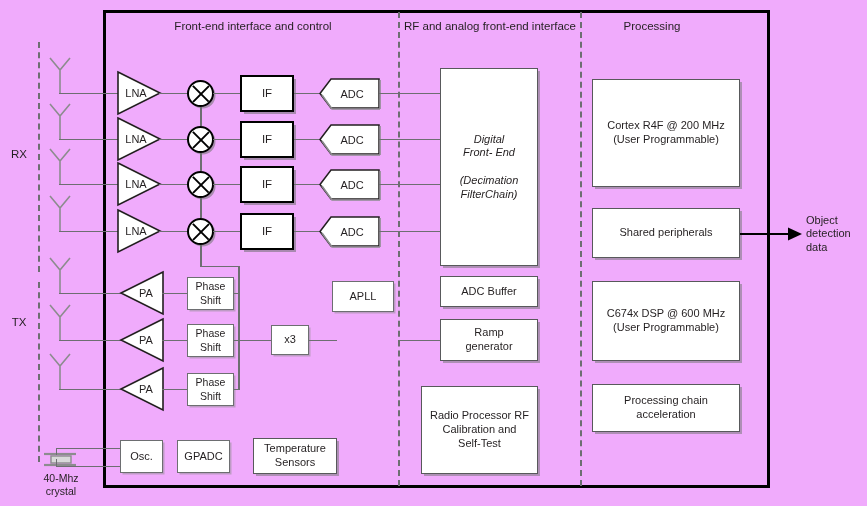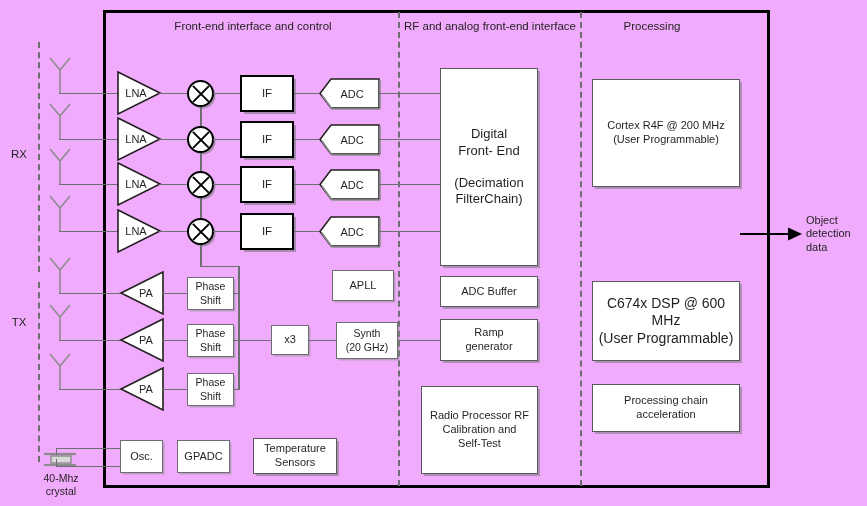--- a/index.html
+++ b/index.html
@@ -265,26 +265,24 @@
 
   <div class="abs wire-h" style="left:234px;top:293px;width:6px;"></div>
   <div class="abs wire-h" style="left:234px;top:340px;width:38px;"></div>
   <div class="abs wire-h" style="left:234px;top:389px;width:6px;"></div>
 
   <div class="abs wire-v" style="left:238px;top:266px;width:1.6px;height:124px;"></div>
 
   <div class="abs box-thin" style="left:271px;top:325px;width:38px;height:30px;font-size:11px;">x3</div>
   <div class="abs wire-h" style="left:309px;top:340px;width:28px;"></div>
 
-  <div class="abs box-thin" style="left:336px;top:322px;width:62px;height:37px;font-size:10.5px;">Synth
-(20 GHz)</div>
 
   <div class="abs wire-h" style="left:398px;top:340px;width:43px;"></div>
 
-  <div class="abs box-thin" style="left:332px;top:270px;width:62px;height:31px;font-size:11px;">APLL</div>
+  <div class="abs box-thin" style="left:332px;top:281px;width:62px;height:31px;font-size:11px;">APLL</div>
 
   <div class="svgwrap" style="left:42px;top:448px;">
     <svg width="40" height="22" viewBox="0 0 40 22">
       <line x1="2" y1="6" x2="34" y2="6" stroke="#8c8c8e" stroke-width="2.2"></line>
       <rect x="9" y="8" width="20" height="7" fill="#d9d9da" stroke="#8c8c8e" stroke-width="1.4"></rect>
       <line x1="2" y1="17" x2="34" y2="17" stroke="#8c8c8e" stroke-width="2.2"></line>
     </svg>
   </div>
   <div class="abs wire-h" style="left:56px;top:448px;width:65px;"></div>
   <div class="abs wire-h" style="left:56px;top:466px;width:65px;"></div>
@@ -293,40 +291,41 @@
 
   <div class="txt" style="left:24px;top:472px;width:74px;height:32px;font-size:10.5px;white-space:pre-line;align-items:flex-start;">40-Mhz
 crystal</div>
 
   <div class="abs box-thin" style="left:120px;top:440px;width:43px;height:33px;font-size:11px;">Osc.</div>
 
   <div class="abs box-thin" style="left:177px;top:440px;width:53px;height:33px;font-size:11px;">GPADC</div>
   <div class="abs box" style="left:253px;top:438px;width:84px;height:36px;font-size:11px;">Temperature
 Sensors</div>
 
-  <div class="abs box" style="left:440px;top:68px;width:98px;height:198px;font-size:13px;">Digital
+  <div class="abs box" style="left:440px;top:68px;width:98px;height:198px;font-size:11px;font-style:italic;">Digital
 Front- End
 
 (Decimation
 FilterChain)</div>
 
   <div class="abs box" style="left:440px;top:276px;width:98px;height:31px;font-size:11px;">ADC Buffer</div>
 
   <div class="abs box" style="left:440px;top:319px;width:98px;height:42px;font-size:11px;">Ramp
 generator</div>
 
   <div class="abs box" style="left:421px;top:386px;width:117px;height:88px;font-size:11px;">Radio Processor RF
 Calibration and
 Self-Test</div>
 
   <div class="abs box" style="left:592px;top:79px;width:148px;height:108px;font-size:11px;">Cortex R4F @ 200 MHz
 (User Programmable)</div>
 
-
-  <div class="abs box" style="left:592px;top:281px;width:148px;height:80px;font-size:14px;">C674x DSP @ 600 MHz
+  <div class="abs box" style="left:592px;top:208px;width:148px;height:50px;font-size:11px;">Shared peripherals</div>
+
+  <div class="abs box" style="left:592px;top:281px;width:148px;height:80px;font-size:11px;">C674x DSP @ 600 MHz
 (User Programmable)</div>
 
   <div class="abs box" style="left:592px;top:384px;width:148px;height:48px;font-size:11px;">Processing chain
 acceleration</div>
 
   <div class="svgwrap" style="left:740px;top:226px;">
     <svg width="64" height="16" viewBox="0 0 64 16">
       <line x1="0" y1="8" x2="50" y2="8" stroke="#000000" stroke-width="2.2"></line>
       <path d="M48,1.5 L62,8 L48,14.5 Z" fill="#000000"></path>
     </svg>

